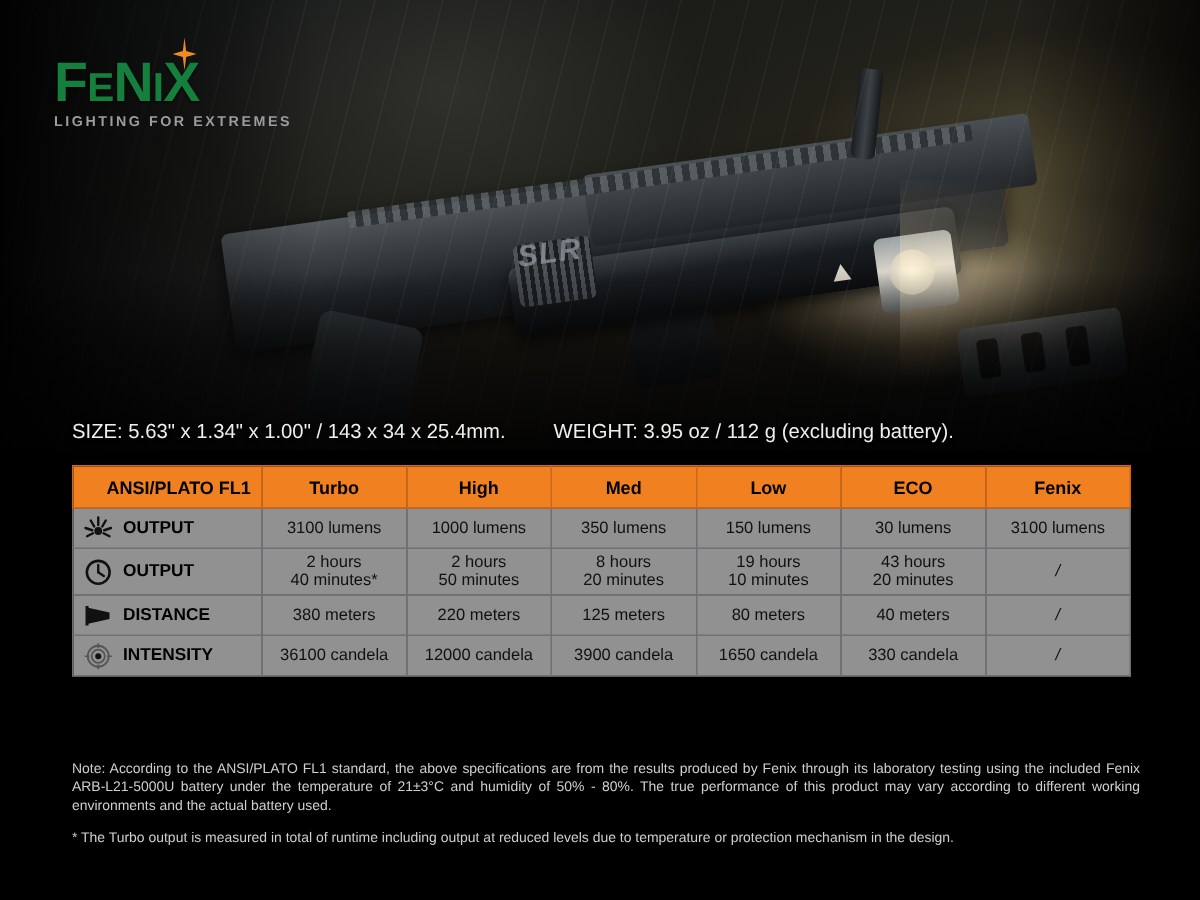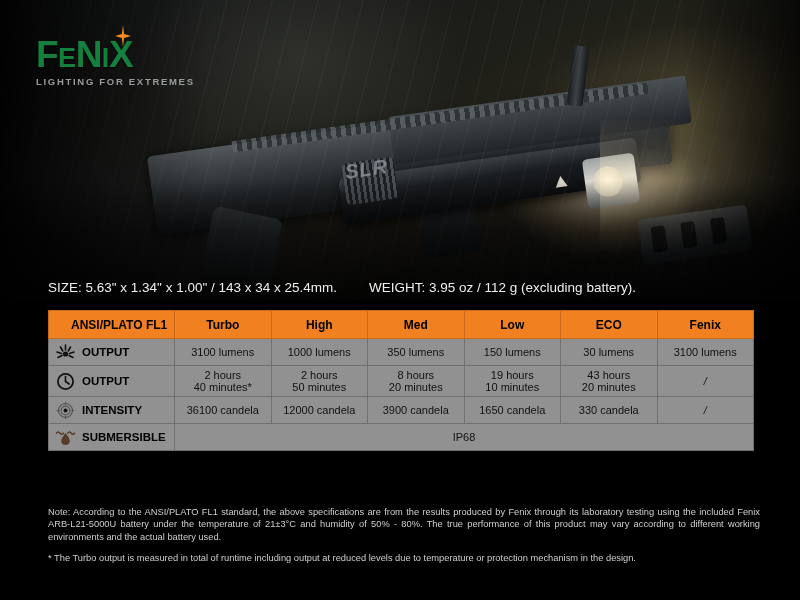--- a/index.html
+++ b/index.html
@@ -234,20 +234,39 @@
 50 minutes</span></td>
           <td class="tall two-line"><span style="white-space:pre-line">8 hours
 20 minutes</span></td>
           <td class="tall two-line"><span style="white-space:pre-line">19 hours
 10 minutes</span></td>
           <td class="tall two-line"><span style="white-space:pre-line">43 hours
 20 minutes</span></td>
           <td class="tall dash">/</td>
         </tr>
 
+        <tr>
+          <td class="label">
+            <span class="lbl-row">
+              <span class="ico">
+                <svg width="21" height="19" viewBox="0 0 21 19">
+                  <path d="M3 4 L18 7.4 L18 11.6 L3 15 Z" fill="#111"></path>
+                  <rect x="2" y="3" width="2" height="13" fill="#111"></rect>
+                </svg>
+              </span>
+              <span class="lbl-txt">DISTANCE</span>
+            </span>
+          </td>
+          <td>380 meters</td>
+          <td>220 meters</td>
+          <td>125 meters</td>
+          <td>80 meters</td>
+          <td>40 meters</td>
+          <td class="dash">/</td>
+        </tr>
 
         <tr>
           <td class="label">
             <span class="lbl-row">
               <span class="ico">
                 <svg width="21" height="19" viewBox="0 0 21 19">
                   <circle cx="10.5" cy="9.5" r="7" fill="none" stroke="#555" stroke-width="1.2"></circle>
                   <circle cx="10.5" cy="9.5" r="4.4" fill="none" stroke="#555" stroke-width="1.2"></circle>
                   <circle cx="10.5" cy="9.5" r="2" fill="#111"></circle>
                   <g stroke="#555" stroke-width="1.1">
@@ -263,35 +282,20 @@
           </td>
           <td>36100 candela</td>
           <td>12000 candela</td>
           <td>3900 candela</td>
           <td>1650 candela</td>
           <td>330 candela</td>
           <td class="dash">/</td>
         </tr>
 
 
-        <tr>
-          <td class="label">
-            <span class="lbl-row">
-              <span class="ico">
-                <svg width="21" height="19" viewBox="0 0 21 19">
-                  <path d="M10.5 5 C13.6 9 14.8 11.2 14.8 13 C14.8 15.4 12.9 17 10.5 17 C8.1 17 6.2 15.4 6.2 13 C6.2 11.2 7.4 9 10.5 5 Z" fill="#5a3a28"></path>
-                  <path d="M1.5 5.2 Q3.2 2.6 5 5.2 Q6.6 7.4 8.3 5.2" fill="none" stroke="#5a3a28" stroke-width="1.5" stroke-linecap="round"></path>
-                  <path d="M12.8 5.2 Q14.5 2.6 16.3 5.2 Q17.9 7.4 19.6 5.2" fill="none" stroke="#5a3a28" stroke-width="1.5" stroke-linecap="round"></path>
-                </svg>
-              </span>
-              <span class="lbl-txt">SUBMERSIBLE</span>
-            </span>
-          </td>
-          <td colspan="6">IP68</td>
-        </tr>
       </tbody>
     </table>
   </div>
 
   <div class="notes">
     <p class="note-p">Note: According to the ANSI/PLATO FL1 standard, the above specifications are from the results produced by Fenix through its laboratory testing using the included Fenix ARB-L21-5000U battery under the temperature of 21±3°C and humidity of 50% - 80%. The true performance of this product may vary according to different working environments and the actual battery used.</p>
     <p class="note-star">* The Turbo output is measured in total of runtime including output at reduced levels due to temperature or protection mechanism in the design.</p>
   </div>
 
 </div>

